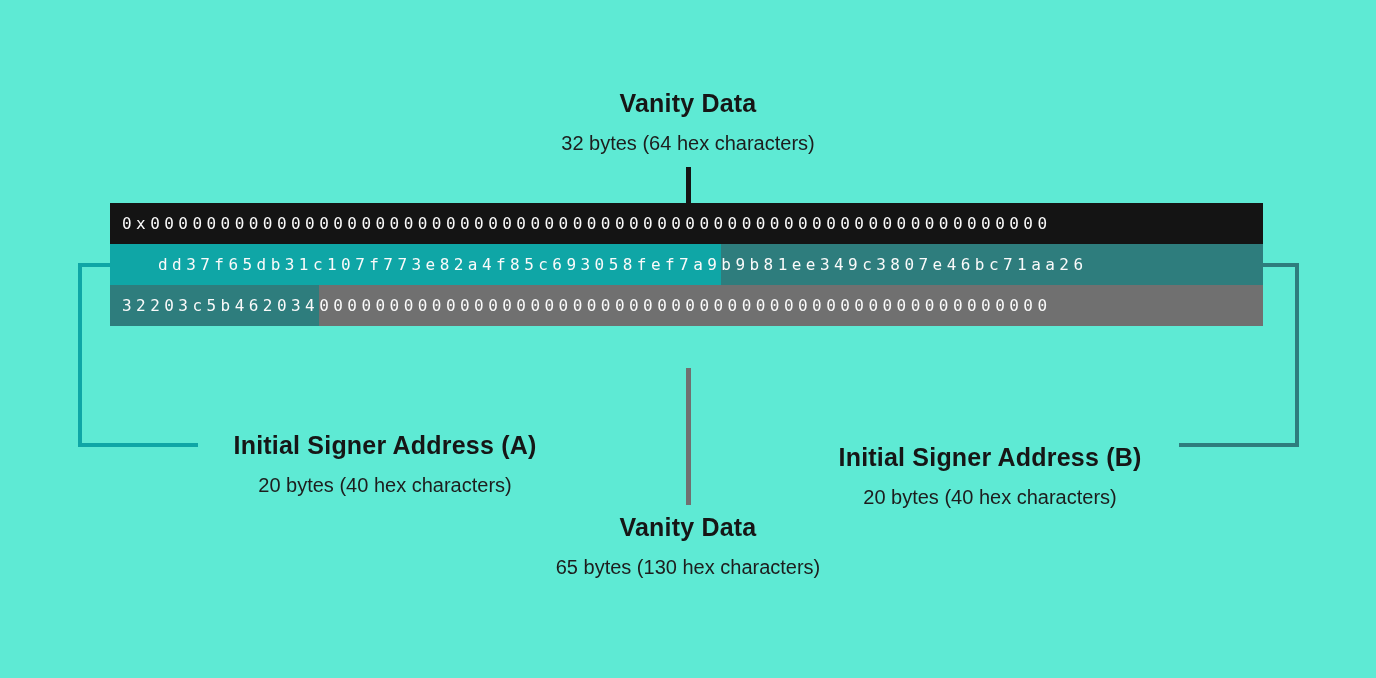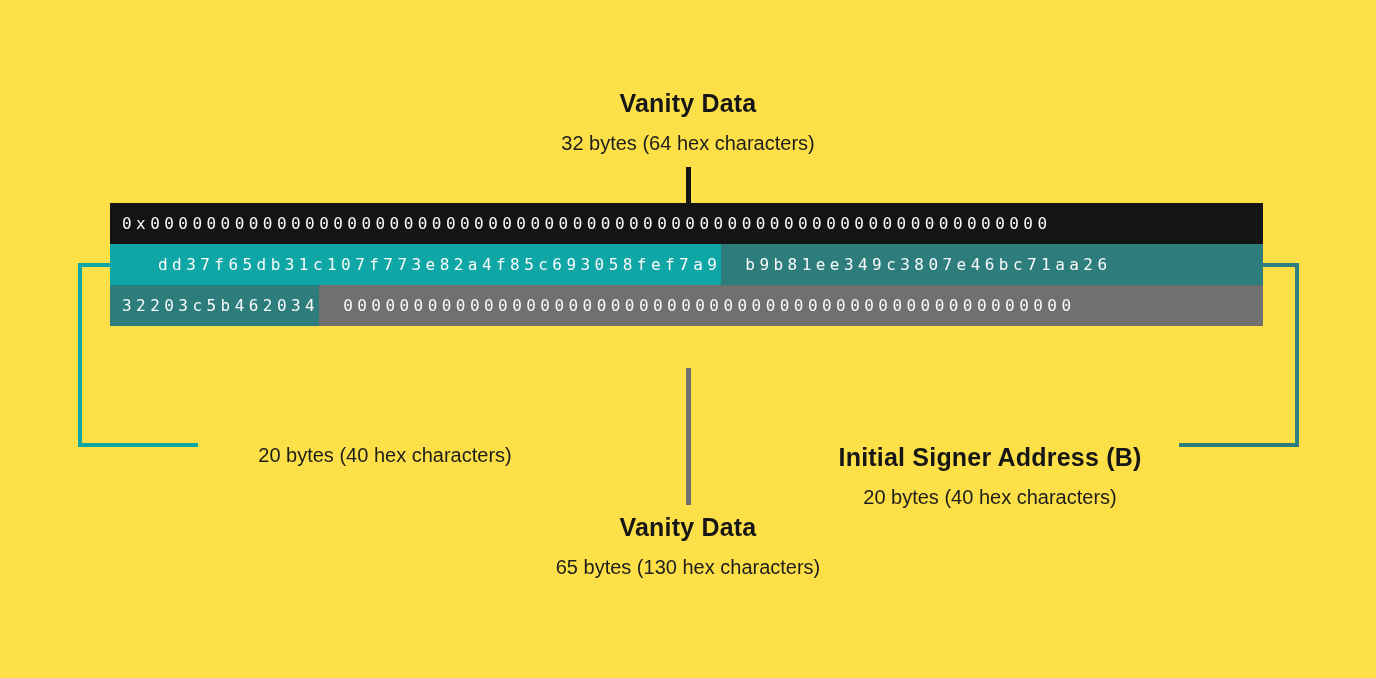--- a/index.html
+++ b/index.html
@@ -1,37 +1,37 @@
 <!DOCTYPE html>
 <html><head>
 <meta charset="utf-8">
 <style>
   html,body { margin:0; padding:0; }
   body { background:#e9e9e9; }
   .canvas {
     position:relative; width:1376px; height:678px;
-    background:#fde047; overflow:hidden;
+    background:#5eead4; overflow:hidden;
     font-family:"Liberation Sans", sans-serif;
   }
   .label-block { position:absolute; text-align:center; color:#161616; }
   .label-title { font-size:25px; font-weight:700; line-height:30px; letter-spacing:0.2px; }
   .label-sub   { font-size:20px; font-weight:400; line-height:30px; margin-top:10px; color:#1d1d1d; }
   .connector   { position:absolute; }
   .bracket-seg { position:absolute; }
   .hex-bars { position:absolute; left:110px; top:203px; width:1153px; }
   .hex-row  { display:flex; height:41px; width:100%; }
   .hex-row.partial { width:auto; }
   .hex-seg {
     display:block; height:41px; line-height:41px;
     font-family:"DejaVu Sans Mono", monospace;
     font-size:16px; letter-spacing:4.45px;
     color:#fafafa; white-space:pre;
     padding-left:12px;
   }
-  .hex-seg.not-first { padding-left:24px; }
+  .hex-seg.not-first { padding-left:0; }
   .hex-seg.fill { flex:1; }
 </style>
 </head>
 <body>
 
 <div class="canvas">
 
   <div class="label-block" style="left:388px; top:88px; width:600px;">
     <div class="label-title">Vanity Data</div>
     <div class="label-sub">32 bytes (64 hex characters)</div>
@@ -57,20 +57,21 @@
 
   <div class="bracket-seg" style="left:78px; top:263px; width:32px; height:4px; background:#0fa6a6;"></div>
   <div class="bracket-seg" style="left:78px; top:263px; width:4px; height:184px; background:#0fa6a6;"></div>
   <div class="bracket-seg" style="left:78px; top:443px; width:120px; height:4px; background:#0fa6a6;"></div>
 
   <div class="bracket-seg" style="left:1263px; top:263px; width:36px; height:4px; background:#2e7d7d;"></div>
   <div class="bracket-seg" style="left:1295px; top:263px; width:4px; height:184px; background:#2e7d7d;"></div>
   <div class="bracket-seg" style="left:1179px; top:443px; width:120px; height:4px; background:#2e7d7d;"></div>
 
   <div class="label-block" style="left:135px; top:430px; width:500px;">
+    <div class="label-title">Initial Signer Address (A)</div>
     <div class="label-sub">20 bytes (40 hex characters)</div>
   </div>
 
   <div class="label-block" style="left:740px; top:430px; width:500px;margin-top:12px;">
     <div class="label-title">Initial Signer Address (B)</div>
     <div class="label-sub">20 bytes (40 hex characters)</div>
   </div>
 
   <div class="label-block" style="left:388px; top:512px; width:600px;">
     <div class="label-title">Vanity Data</div>

